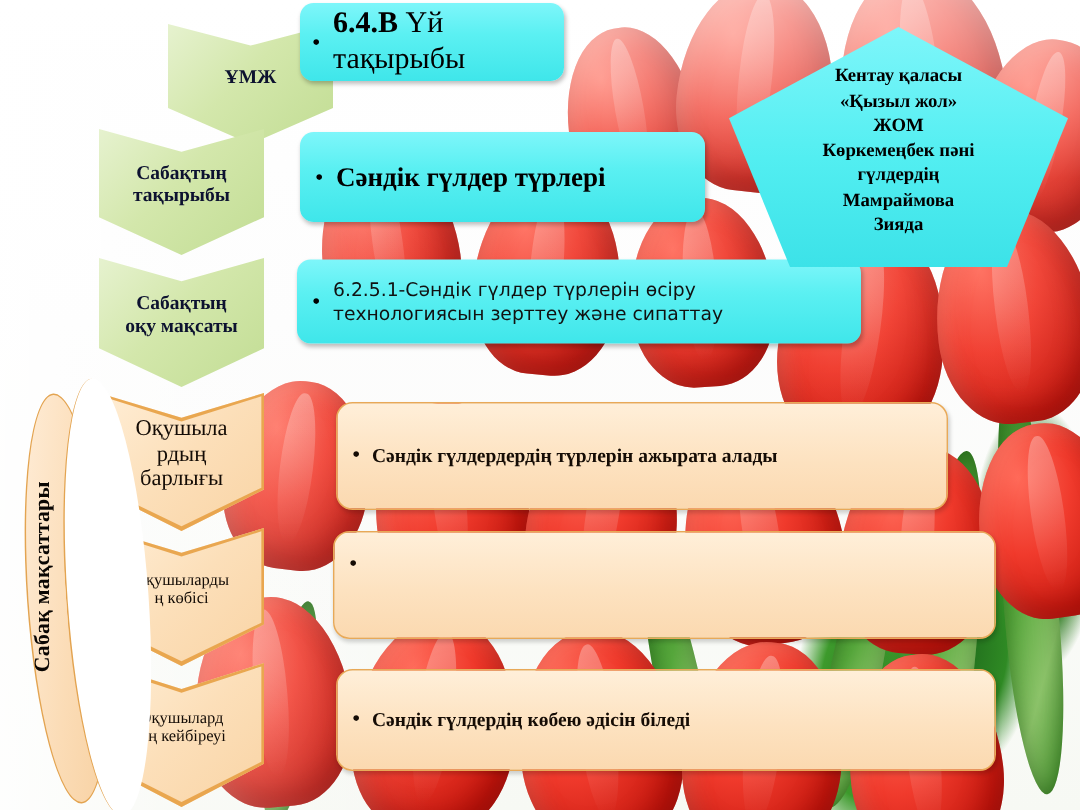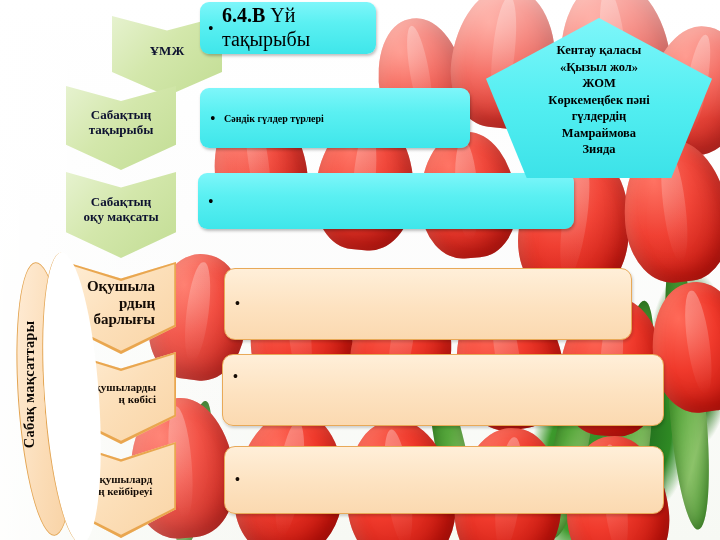--- a/index.html
+++ b/index.html
@@ -78,24 +78,23 @@
     color: #0d1230;
     font-weight: bold;
     font-size: 13px;
     line-height: 1.15;
     padding: 6px 4px 16px 4px;
   }
   .chev-peach {
     background: linear-gradient(135deg, #ffeed6 0%, #fcdfb9 50%, #f9d4a5 100%);
     clip-path: polygon(0% 0%, 50% 18%, 100% 0%, 100% 70%, 50% 100%, 0% 70%);
     color: #140c06;
-    font-weight: bold;
+    font-weight: normal;
     line-height: 1.12;
     padding: 6px 4px 16px 4px;
-    text-align: right;
   }
   .chev-outline {
     position: absolute;
     pointer-events: none;
     background: #e8a34a;
     clip-path: polygon(
       0% 0%, 50% 18%, 100% 0%, 100% 70%, 50% 100%, 0% 70%,
       0% 0%,
       1.6% 2.4%, 1.6% 68.6%, 50% 96.6%, 98.4% 68.6%, 98.4% 2.4%, 50% 20.6%, 1.6% 2.4%
     );
@@ -128,21 +127,21 @@
     font-family: "Liberation Serif", serif;
     font-size: 20px;
     line-height: 1.18;
   }
   #title-box .txt b { font-weight: bold; text-align: right; }
 
   #topic-box { left: 200px; top: 88px; width: 270px; height: 60px; padding: 4px 8px 4px 10px; }
   #topic-box .txt {
     font-family: "Liberation Serif", serif;
     font-weight: bold;
-    font-size: 10px;
+    font-size: 18px;
   }
 
   #goal-box { left: 198px; top: 173px; width: 376px; height: 56px; padding: 4px 8px 4px 10px; }
   #goal-box .txt {
     font-family: "DejaVu Sans", sans-serif;
     font-size: 12.5px;
     line-height: 1.28;
     color: #111;
   }
 
@@ -318,37 +317,40 @@
     <span class="txt"><b>6.4.В</b><span> Үй тақырыбы</span></span>
   </div>
 
   <div id="topic-box" class="cyan-box">
     <span class="bullet">•</span>
     <span class="txt">Сәндік гүлдер түрлері</span>
   </div>
 
   <div id="goal-box" class="cyan-box">
     <span class="bullet">•</span>
+    <span class="txt">6.2.5.1-Сәндік гүлдер түрлерін өсіру технологиясын зерттеу және сипаттау</span>
   </div>
 
   <div id="pentagon">
     <span style="white-space:pre-line;">Кентау  қаласы
 «Қызыл жол»
 ЖОМ
 Көркемеңбек пәні
 гүлдердің
 Мамраймова
 Зияда</span>
   </div>
 
   <div id="out-box-1" class="peach-box">
     <span class="bullet">•</span>
+    <span class="txt">Сәндік гүлдердердің түрлерін ажырата алады</span>
   </div>
 
   <div id="out-box-2" class="peach-box">
     <span class="bullet">•</span>
   </div>
 
   <div id="out-box-3" class="peach-box">
     <span class="bullet">•</span>
+    <span class="txt">Сәндік гүлдердің көбею әдісін біледі</span>
   </div>
 
 </div>
 
 </body></html>

